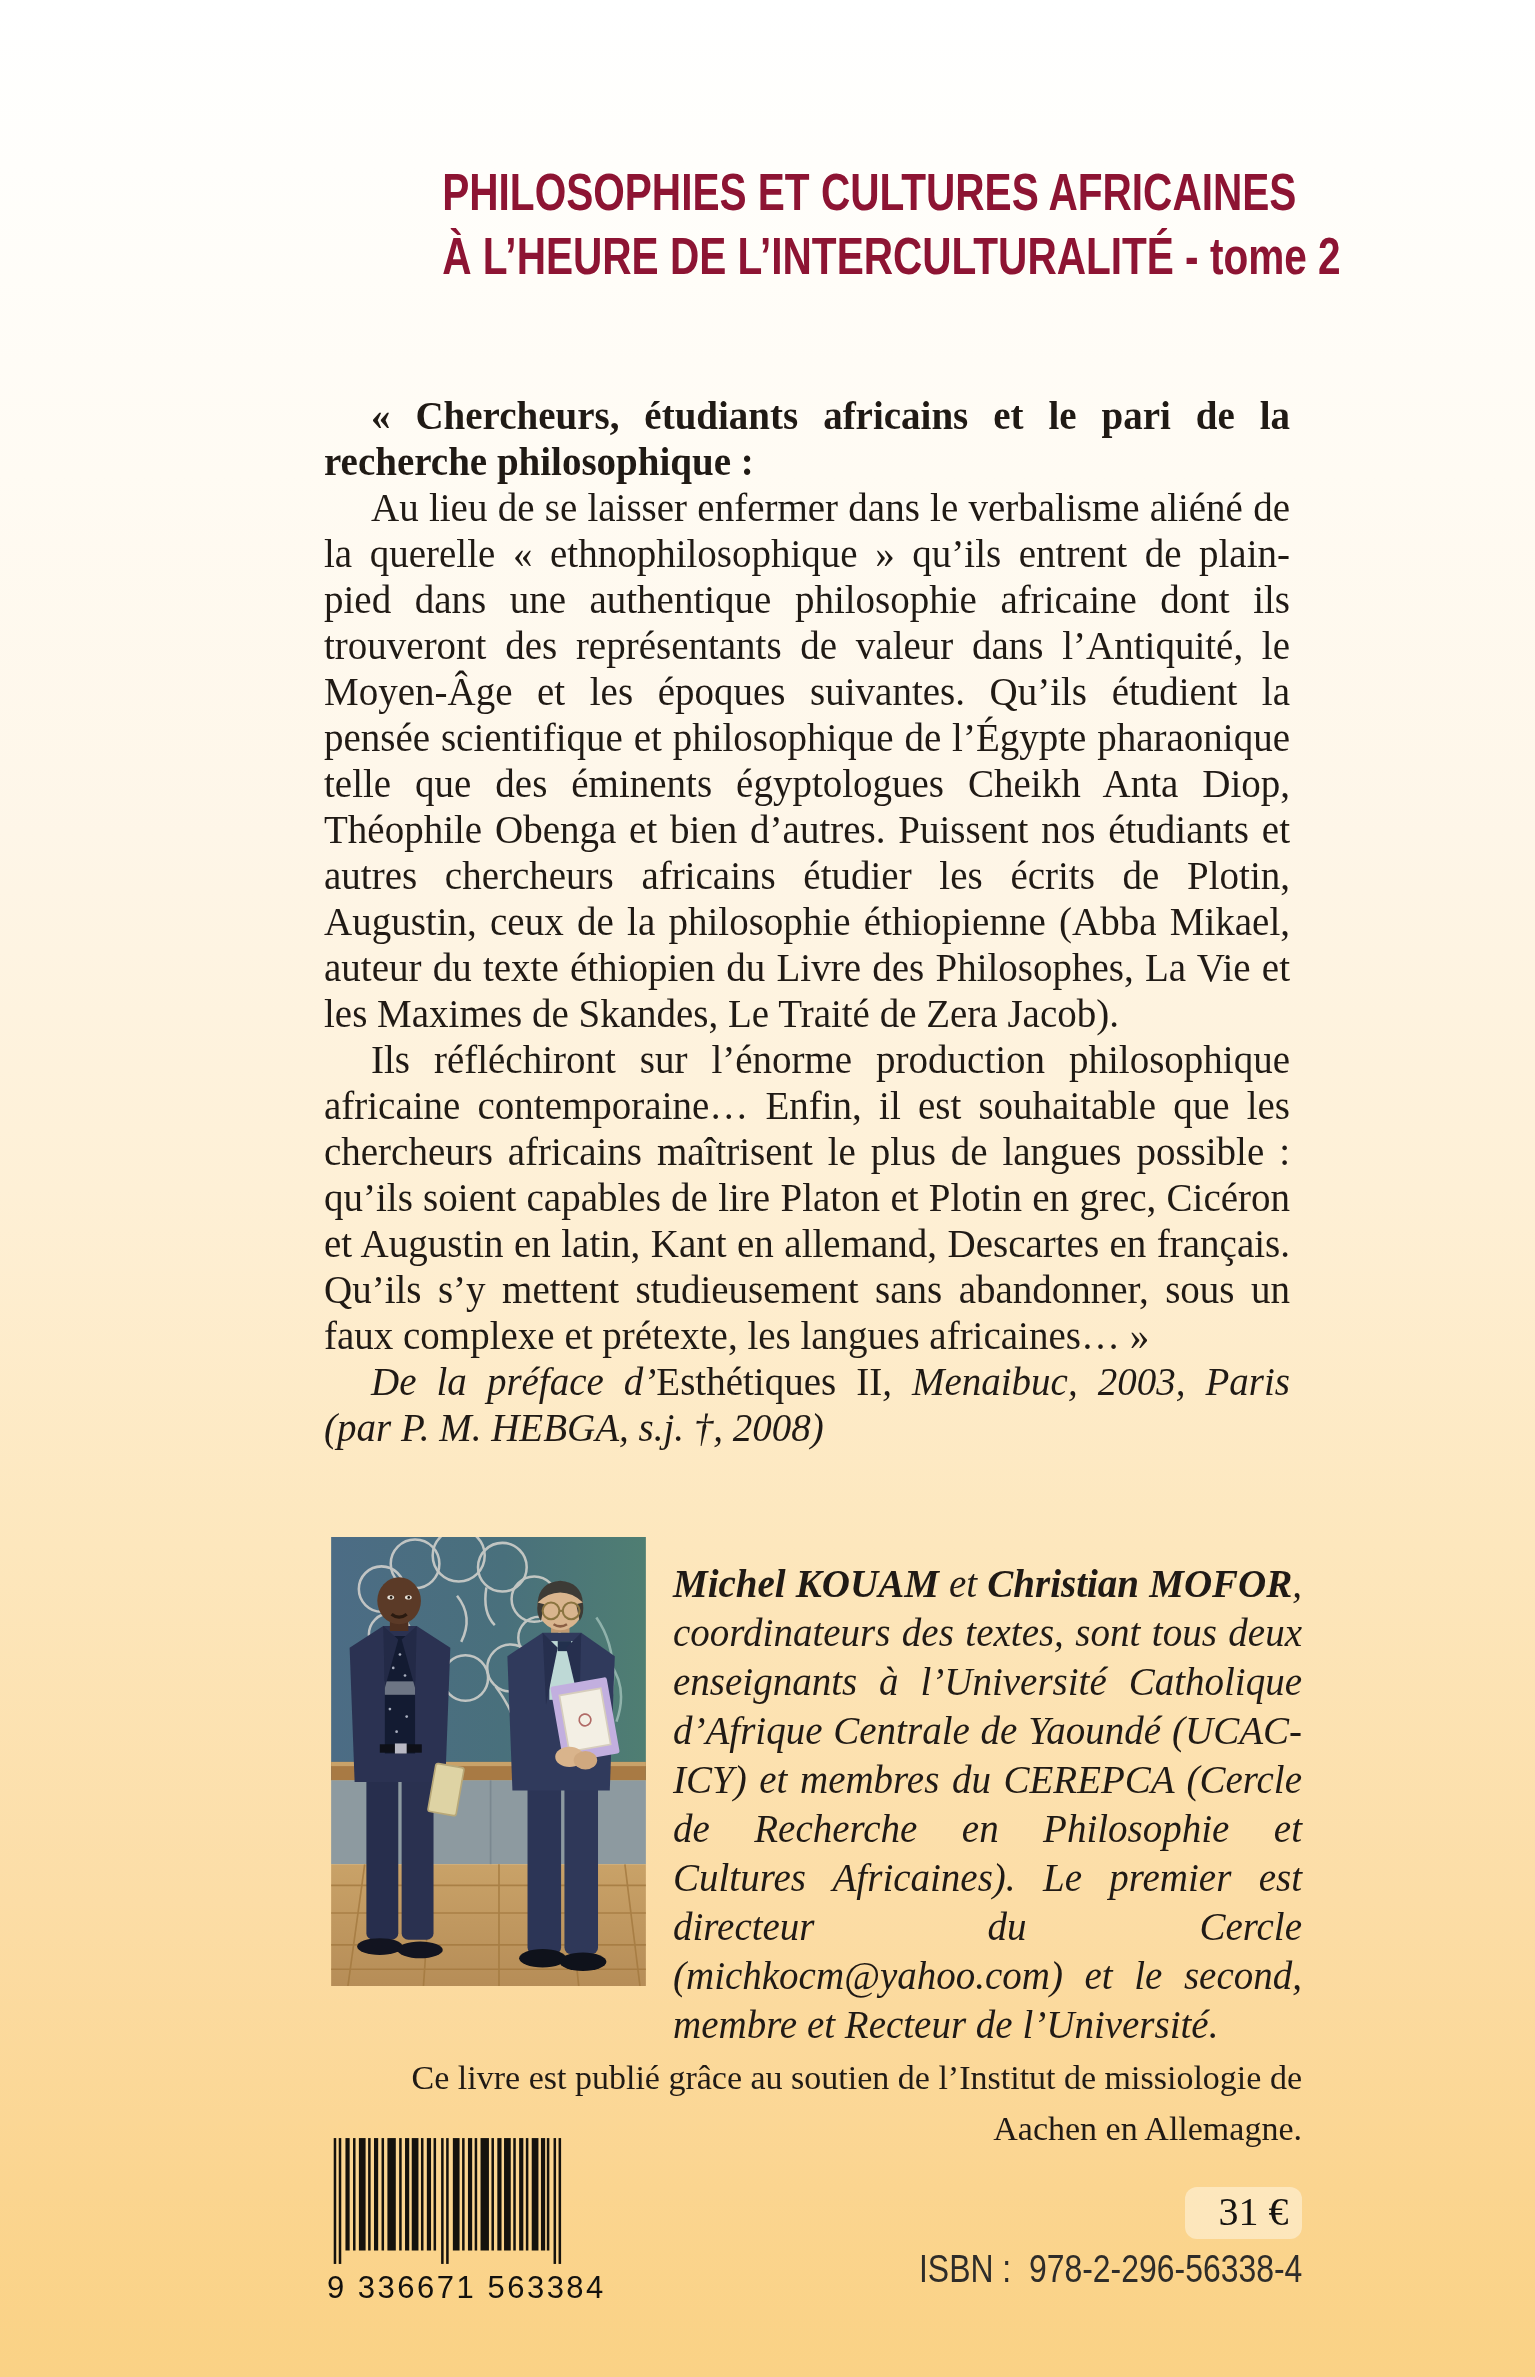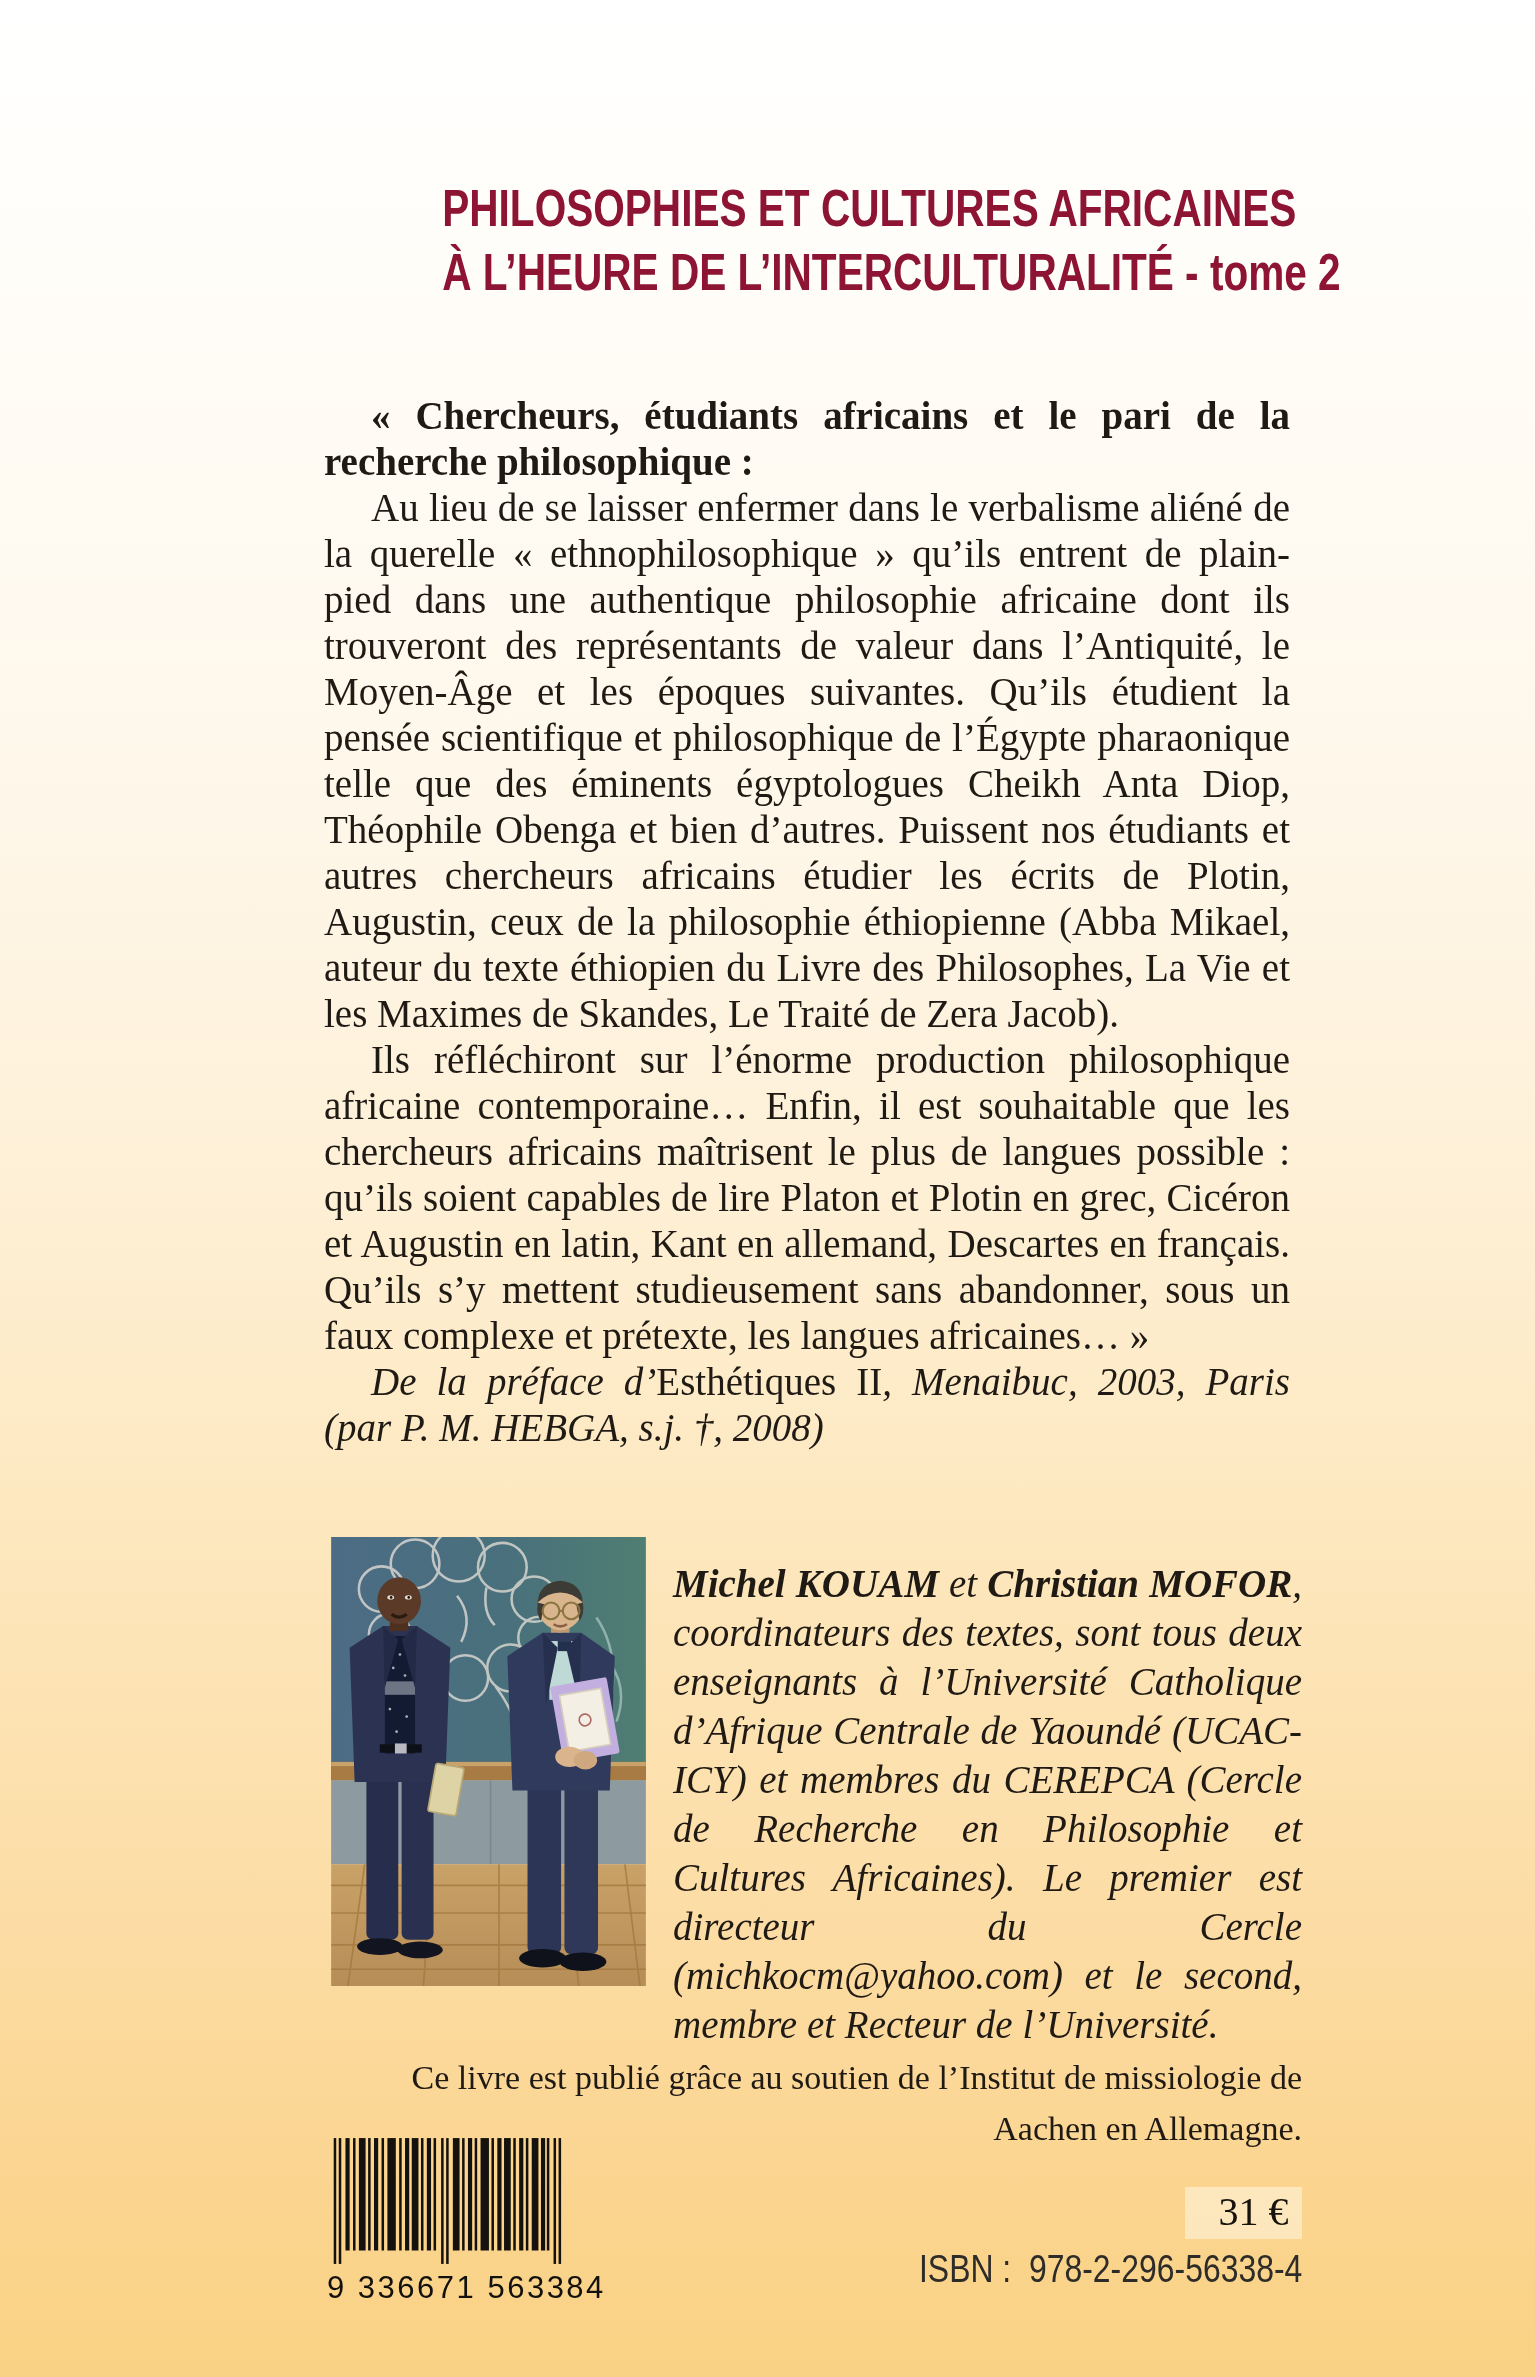--- a/index.html
+++ b/index.html
@@ -7,21 +7,21 @@
     position:relative;
     width:1535px;height:2377px;
     background:linear-gradient(180deg,
       #ffffff 0%, #fffefb 7%, #fffbf3 20%, #fef6e8 35%,
       #fef0d6 50%, #fde7bd 65%, #fcdda6 80%, #fbd590 92%, #fad285 100%);
     font-family:"Liberation Serif", serif;
     color:#201a15;
     overflow:hidden;
   }
   .title-block{
-    position:absolute;left:336px;top:176px;width:966px;
+    position:absolute;left:336px;top:160px;width:966px;
     text-align:left;color:#8d1433;
     font-family:"Liberation Sans", sans-serif;
     font-weight:700;font-size:52px;
   }
   .title-line{display:block;height:64px;line-height:64px;
     transform:scaleX(0.78);transform-origin:50% 50%;white-space:nowrap;}
   .quote-block{
     position:absolute;left:324px;top:393px;width:966px;
     font-size:39px;line-height:46px;text-align:justify;
     hyphens:none;
@@ -46,21 +46,21 @@
   }
   .barcode-block{position:absolute;left:327px;top:2138px;width:245px;}
   .barcode-digits{
     margin-top:1.7px;font-family:"Liberation Sans", sans-serif;
     font-size:31px;letter-spacing:2.5px;white-space:pre;color:#13110e;
     text-align:left;
   }
   .pricing{position:absolute;right:233px;top:2188px;text-align:right;}
   .price-line{font-size:40px;color:#16130f;}
   .price-line .price-patch{
-    background:rgba(255,252,244,0.45);padding:1.7px 13.4px 5px 34px;border-radius:0;
+    background:rgba(255,252,244,0.45);padding:1.7px 13.4px 5px 34px;border-radius:12px;
   }
   .isbn-line{
     margin-top:13.4px;font-family:"Liberation Sans", sans-serif;
     font-size:38px;color:#2e2c29;white-space:pre;
     transform:scaleX(0.84);transform-origin:100% 50%;
   }
 </style>
 </head>
 <body>
 

